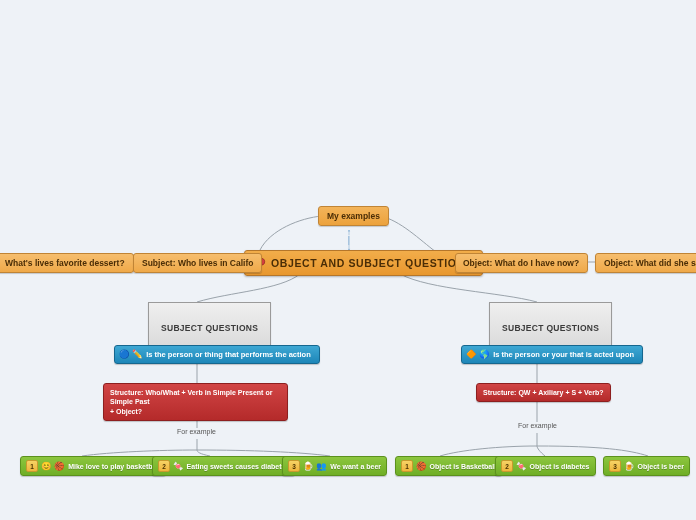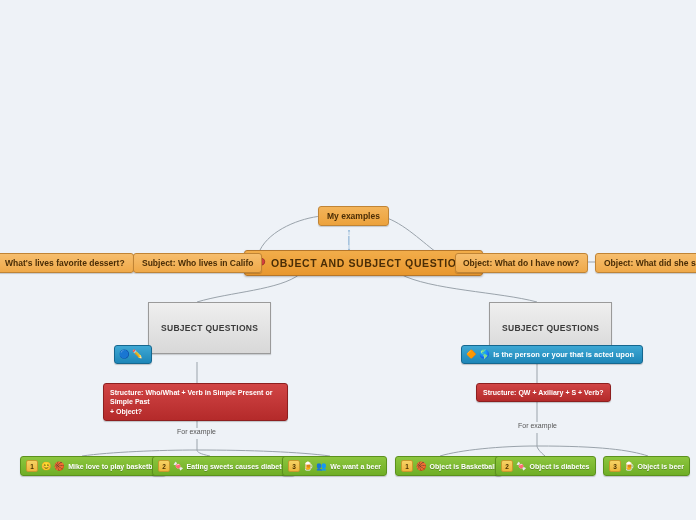--- a/index.html
+++ b/index.html
@@ -197,20 +197,21 @@
     <span>Object: What did she sa</span>
   </div>
 
   <div class="node grey" style="left:148px;top:302px;">
     <span>SUBJECT QUESTIONS</span>
   </div>
 
   <div class="node blue" style="left:114px;top:345px;">
     <span class="emoji">🔵</span>
     <span class="emoji">✏️</span>
+    <span class="txt">Is the person or thing that performs the action</span>
   </div>
 
   <div class="node red" style="left:103px;top:383px;width:185px;">
     <div>Structure: Who/What + Verb in Simple Present or Simple Past</div>
     <div>+ Object?</div>
   </div>
 
   <div class="plain" style="left:177px;top:428px;">For example</div>
 
   <div class="node green" style="left:20px;top:456px;">

